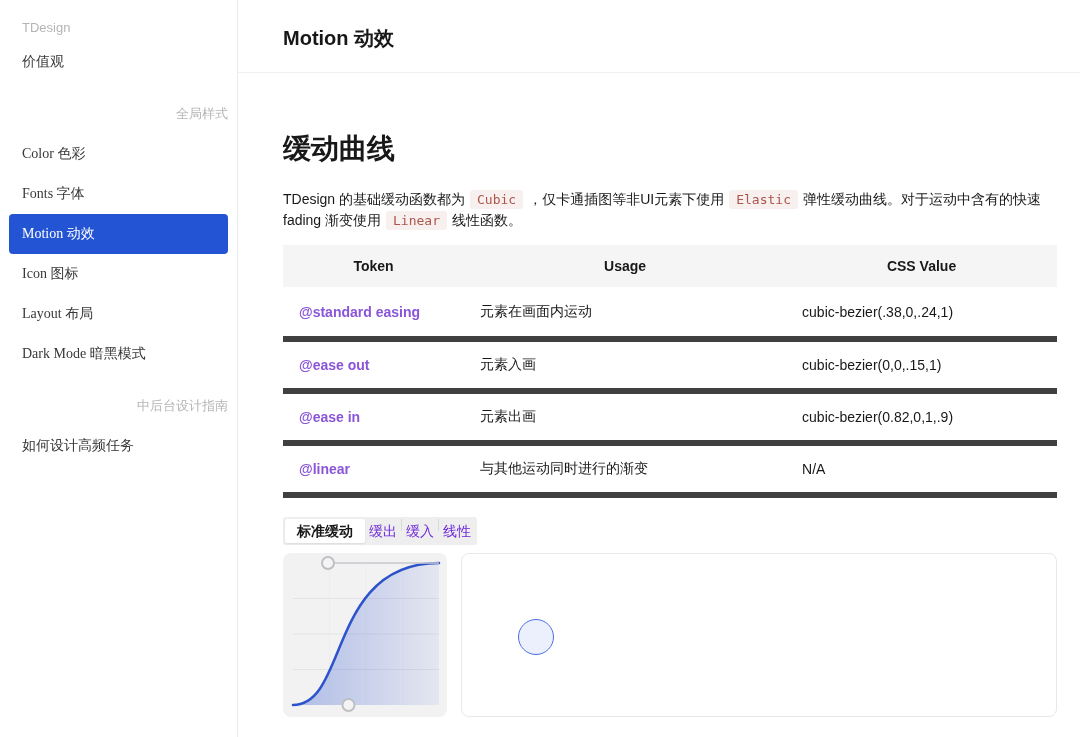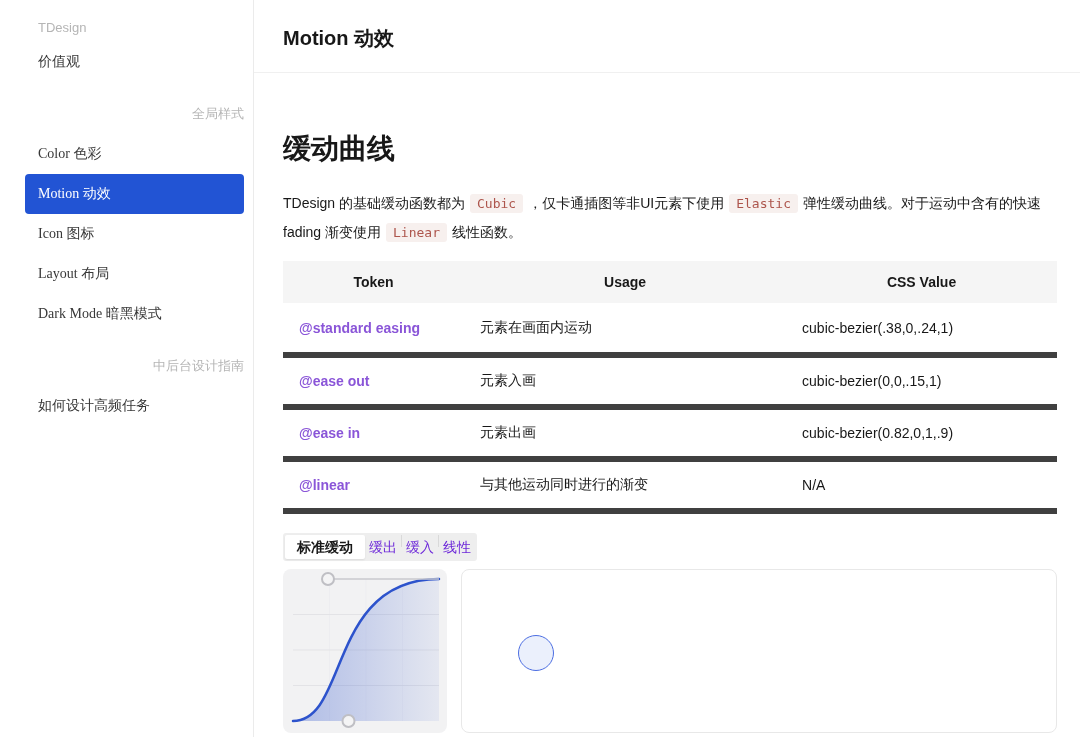--- a/index.html
+++ b/index.html
@@ -1,36 +1,36 @@
 <!DOCTYPE html>
 <html><head>
 <meta charset="utf-8">
 <style>
   * { margin:0; padding:0; box-sizing:border-box; }
   html,body { width:1080px; height:737px; background:#fff; overflow:hidden;
     font-family:"Liberation Sans","DejaVu Sans",sans-serif; color:#181818; }
 
   
-  .sidebar { position:absolute; left:16px; top:0; bottom:0; width:238px;
+  .sidebar { position:absolute; left:0; top:0; bottom:0; width:238px;
     background:#fff; border-right:1px solid #ebebeb; padding-top:16px; }
   .logo { font-size:13px; color:#b5b5b5; padding-left:22px; height:24px; line-height:24px; }
   .nav { margin-top:2px; }
   .nav-item { margin:0 9px; padding-left:13px; height:40px; line-height:40px;
     font-size:14px; color:#383838; border-radius:4px; cursor:pointer;font-family:Liberation Serif, serif; }
   .nav-item.active { background:#2254d4; color:#fff; }
   .nav-section { margin:12px 9px 0; padding-left:13px; height:40px; line-height:40px;
     font-size:13px; color:#b5b5b5;text-align:right; }
 
   
   .main { margin-left:238px; height:100%; }
   .page-header { height:73px; border-bottom:1px solid #f0f0f0; }
   .page-header h1 { font-size:20px; font-weight:700; padding:26px 0 0 45px; line-height:24px; }
   .article { padding:0 23px 24px 45px; }
   .article h2 { font-size:28px; font-weight:700; margin:62px 0 26px; line-height:28px; }
-  .intro { font-size:14px; line-height:29px; color:#181818; margin:6px 0 14px; }
+  .intro { font-size:14px; line-height:20px; color:#181818; margin:6px 0 14px; }
   .intro code { font-family:"DejaVu Sans Mono","Liberation Mono",monospace; font-size:13px;
     background:#f7f0ee; color:#ad554c; padding:2px 7px; border-radius:3px; margin:0 5px; }
 
   
   table { width:100%; border-collapse:collapse; }
   thead th { background:#f5f5f5; text-align:center; font-size:14px; font-weight:700;
     height:42px; padding:0 16px; }
   tbody td { height:52px; padding:0 16px; font-size:14px;
     border-bottom:6px solid #404040; }
   td.token { color:#8a55d8; font-weight:700; }
@@ -55,20 +55,21 @@
 </head>
 <body>
 
 <aside class="sidebar">
   <div class="logo" title="TDesign">TDesign</div>
   <nav class="nav">
     <div class="nav-item">价值观</div>
 
     <div class="nav-section">全局样式</div>
     <div class="nav-item">Color 色彩</div>
+    <div class="nav-item">Fonts 字体</div>
     <div class="nav-item active">Motion 动效</div>
     <div class="nav-item">Icon 图标</div>
     <div class="nav-item">Layout 布局</div>
     <div class="nav-item">Dark Mode 暗黑模式</div>
 
     <div class="nav-section">中后台设计指南</div>
     <div class="nav-item">如何设计高频任务</div>
   </nav>
 </aside>
 

